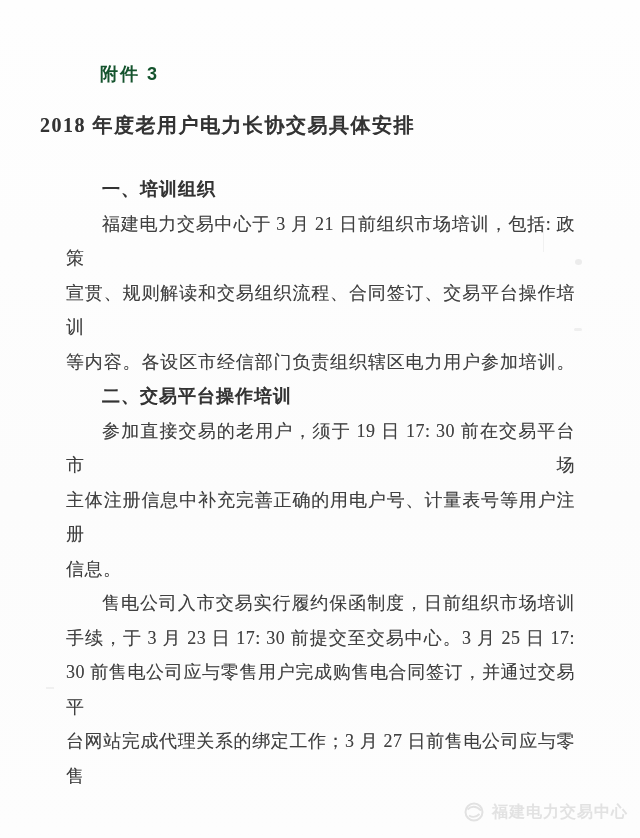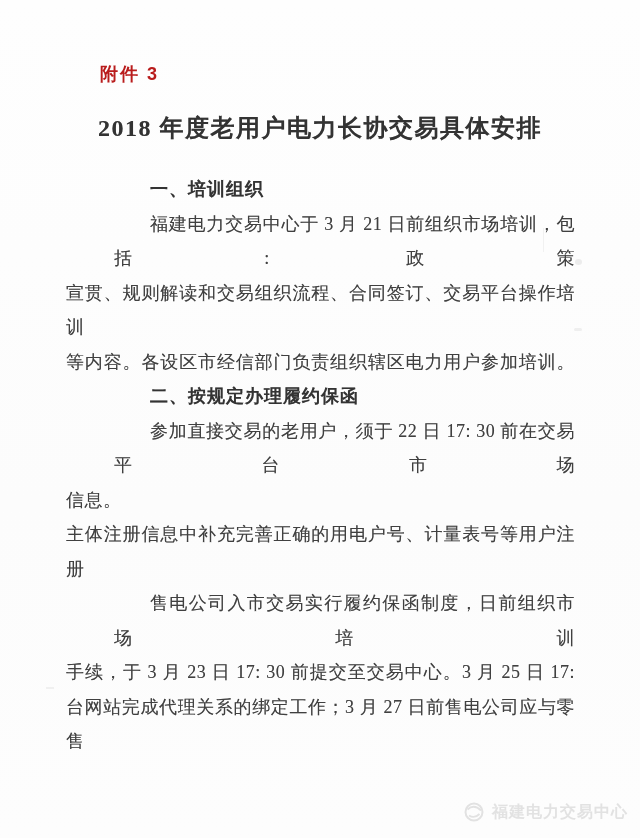--- a/index.html
+++ b/index.html
@@ -13,46 +13,45 @@
   }
   
   .paper-tint {
     position: absolute; inset: 0;
     background: linear-gradient(180deg, #fefefe 0%, #fcfcfc 60%, #fdfdfd 100%);
     pointer-events: none;
   }
   .attachment {
     position: absolute; left: 66px; top: 62px;
     font-size: 18px; font-weight: 700; letter-spacing: 2px;
-    color: #b91c1c;
+    color: #14532d;
     font-family: "Liberation Sans", "DejaVu Sans", sans-serif;
     padding-left: 34px;
   }
   .doc-title {
     position: absolute; left: 40px; right: 40px; top: 112px;
-    text-align: center;
-    font-size: 24px; font-weight: 700; letter-spacing: 1.5px;
+    font-size: 20px; font-weight: 700; letter-spacing: 1.5px;
     color: #333;
     text-shadow: 0 0 0.5px rgba(50,50,50,0.45);
   }
   .doc-body {
     position: absolute; left: 66px; top: 172px; width: 509px;
   }
   .line {
     font-size: 18px;
     line-height: 34.5px;
     letter-spacing: 0.5px;
     color: #404040;
     text-shadow: 0 0 0.4px rgba(60,60,60,0.4);
   }
   .line.justify {
     text-align: justify;
     text-align-last: justify;
   }
-  .line.indent { text-indent: 2em; margin-left: 48px; }
+  .line.indent { text-indent: 2em; }
   .line.heading {
     font-weight: 700;
     color: #333;
     letter-spacing: 1px;
     font-family: "Liberation Sans", "DejaVu Sans", sans-serif;
   }
   .watermark {
     position: absolute; right: 12px; bottom: 15px;
     display: flex; align-items: center; gap: 7px;
     color: #e2e2e2;
@@ -76,26 +75,27 @@
 
 <div class="attachment">附件 3</div>
 
 <div class="doc-title">2018 年度老用户电力长协交易具体安排</div>
 
 <div class="doc-body" id="doc-body">
     <div class="line heading indent">一、培训组织</div>
     <div class="line justify indent">福建电力交易中心于 3 月 21 日前组织市场培训，包括: 政策</div>
     <div class="line justify">宣贯、规则解读和交易组织流程、合同签订、交易平台操作培训</div>
     <div class="line justify">等内容。各设区市经信部门负责组织辖区电力用户参加培训。</div>
-    <div class="line heading indent">二、按规定办理履约保函</div>
-    <div class="line justify indent">参加直接交易的老用户，须于 22 日 17: 30 前在交易平台市场</div>
+    <div class="line heading indent">二、交易平台操作培训</div>
+    <div class="line justify indent">参加直接交易的老用户，须于 19 日 17: 30 前在交易平台市场</div>
+    <div class="line justify">主体注册信息中补充完善正确的用电户号、计量表号等用户注册</div>
     <div class="line">信息。</div>
-    <div class="line justify">主体注册信息中补充完善正确的用电户号、计量表号等用户注册</div>
     <div class="line justify indent">售电公司入市交易实行履约保函制度，日前组织市场培训</div>
     <div class="line justify">手续，于 3 月 23 日 17: 30 前提交至交易中心。3 月 25 日 17:</div>
+    <div class="line justify">30 前售电公司应与零售用户完成购售电合同签订，并通过交易平</div>
     <div class="line justify">台网站完成代理关系的绑定工作；3 月 27 日前售电公司应与零售</div>
   </div>
 
 <div class="watermark" style="color: rgb(226, 226, 226);">
   <svg class="wm-logo" width="22" height="22" viewBox="0 0 22 22" aria-hidden="true">
     <circle cx="11" cy="11" r="8.5" fill="none" stroke="currentColor" stroke-width="2"></circle>
     <path d="M4.5 8.5 Q11 2.5 18 9.5" fill="none" stroke="currentColor" stroke-width="1.8"></path>
     <path d="M6 14.5 Q11.5 18 16.5 13" fill="none" stroke="currentColor" stroke-width="1.8"></path>
   </svg>
   <span class="watermark-text">福建电力交易中心</span>

